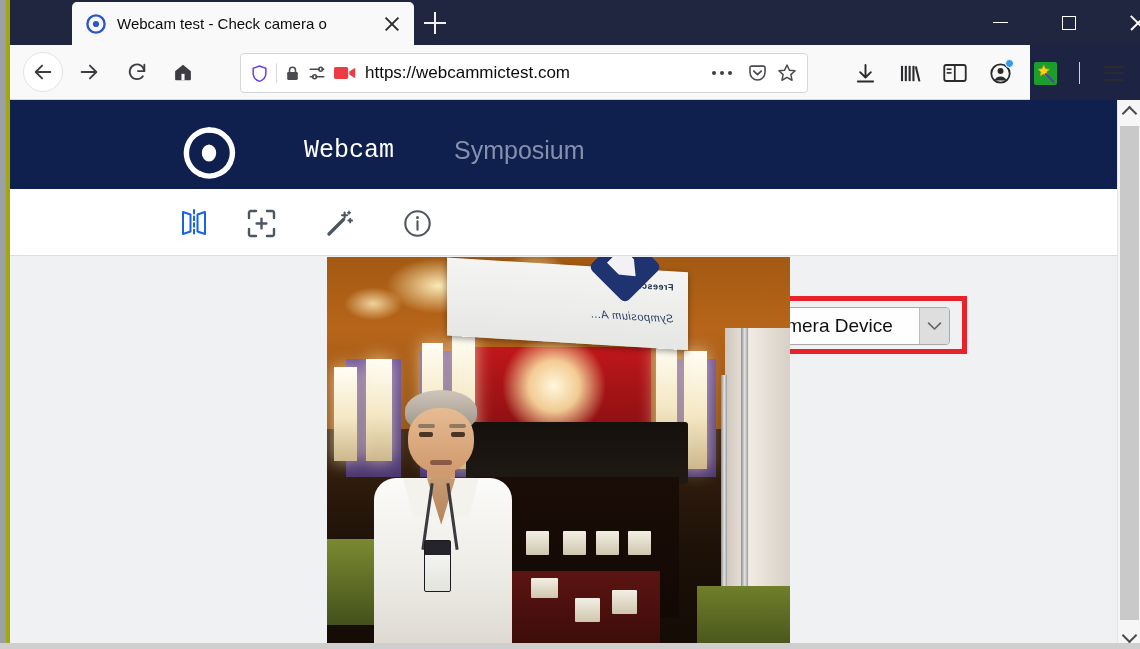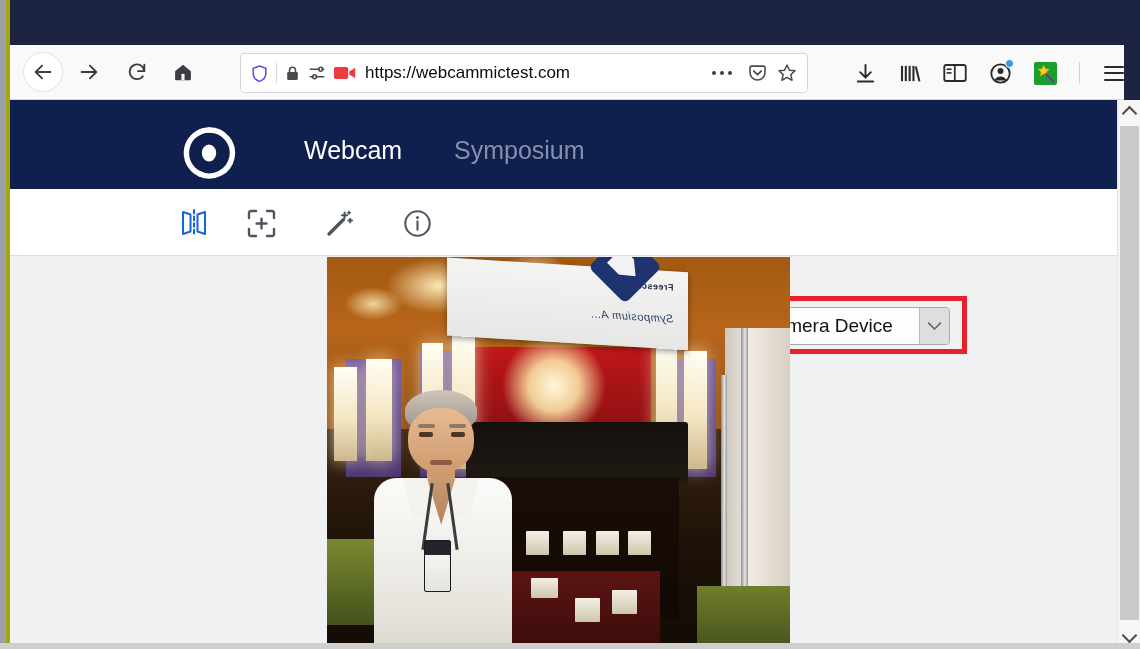--- a/index.html
+++ b/index.html
@@ -56,21 +56,21 @@
   .wc-max-g { width:14px; height:14px; border:1.6px solid #fff; }
   .wc-close-g { position:relative; width:18px; height:18px; }
   .wc-close-g::before, .wc-close-g::after {
     content:""; position:absolute; left:-1px; top:8px; width:20px; height:1.6px; background:#fff;
   }
   .wc-close-g::before { transform:rotate(45deg); }
   .wc-close-g::after  { transform:rotate(-45deg); }
 
   
   .navbar {
-    position:absolute; left:10px; top:45px; width:1114px; height:55px;
+    position:absolute; left:10px; top:45px; width:1020px; height:55px;
     background:#f9f9fa; border-bottom:1px solid #d7d7db;
     display:flex; align-items:center;
   }
   .navbtn { width:40px; height:40px; display:flex; align-items:center; justify-content:center; border-radius:50%; }
   .navbtn.back { margin-left:13px; background:#fff; border:1px solid #e3e3e5; }
   .navbtn.fwd { margin-left:6px; }
   .navbtn.reload { margin-left:8px; }
   .navbtn.home { margin-left:6px; }
 
   .urlbar {
@@ -93,21 +93,21 @@
   .ham i { display:block; height:2px; background:#2b2b2d; border-radius:1px; }
 
   
   .page { position:absolute; left:10px; top:100px; width:1107px; height:549px; background:#f0f1f3; overflow:hidden; }
 
   .site-header {
     position:absolute; left:0; top:0; width:1107px; height:89px; background:#0f1f4e;
   }
   .logo { position:absolute; left:172px; top:126px; width:54px; height:54px; }
   .nav-link { position:absolute; font-size:25px; white-space:nowrap; }
-  .nav-webcam { left:294px; top:36px; color:#ffffff; }
+  .nav-webcam { left:294px; top:36px; color:#ffffff;font-family:Liberation Mono, monospace; }
   .nav-mic { left:444px; top:36px; color:#8790ab; }
   .nav-head { left:620px; top:36px; color:#f4ea92; }
   .snapshot-btn {
     position:absolute; left:770px; top:10px; width:173px; height:80px;
     background:#0b5cf4; border-radius:7px; color:#fff; font-size:19px; line-height:28px;
     display:flex; flex-direction:column; align-items:center; justify-content:center; text-align:center;
   }
 
   .tools-row {
     position:absolute; left:0; top:89px; width:1107px; height:67px; background:#ffffff;
@@ -229,20 +229,45 @@
   .bottom-strip { position:absolute; left:0; top:643px; width:1140px; height:6px; background:#cfcfcf; }
 </style>
 </head>
 <body>
 
 <div id="app">
 
   <div class="desktop-sliver"></div>
   <div class="desktop-sliver2"></div>
 
+  <div class="titlebar">
+
+    <div class="tab">
+      <span class="tab-favicon">
+        <svg viewBox="0 0 20 20" width="20" height="20">
+          <circle cx="10" cy="10" r="8.6" fill="none" stroke="#2d57c9" stroke-width="2.4"></circle>
+          <circle cx="10" cy="10" r="3.1" fill="#2d57c9"></circle>
+        </svg>
+      </span>
+      <span class="tab-title">Webcam test - Check camera o</span>
+      <span class="tab-close"></span>
+    </div>
+
+    <div class="newtab"></div>
+
+    <div class="wc wc-min">
+      <span class="wc-min-g"></span>
+    </div>
+    <div class="wc wc-max">
+      <span class="wc-max-g"></span>
+    </div>
+    <div class="wc wc-close">
+      <span class="wc-close-g"></span>
+    </div>
+  </div>
 
   <div class="navbar">
 
     <div class="navbtn back">
       <svg width="22" height="22" viewBox="0 0 24 24">
         <path d="M20 12H5M11 5l-7 7 7 7" fill="none" stroke="#3d3d41" stroke-width="2" stroke-linecap="round" stroke-linejoin="round"></path>
       </svg>
     </div>
     <div class="navbtn fwd">
       <svg width="22" height="22" viewBox="0 0 24 24">

